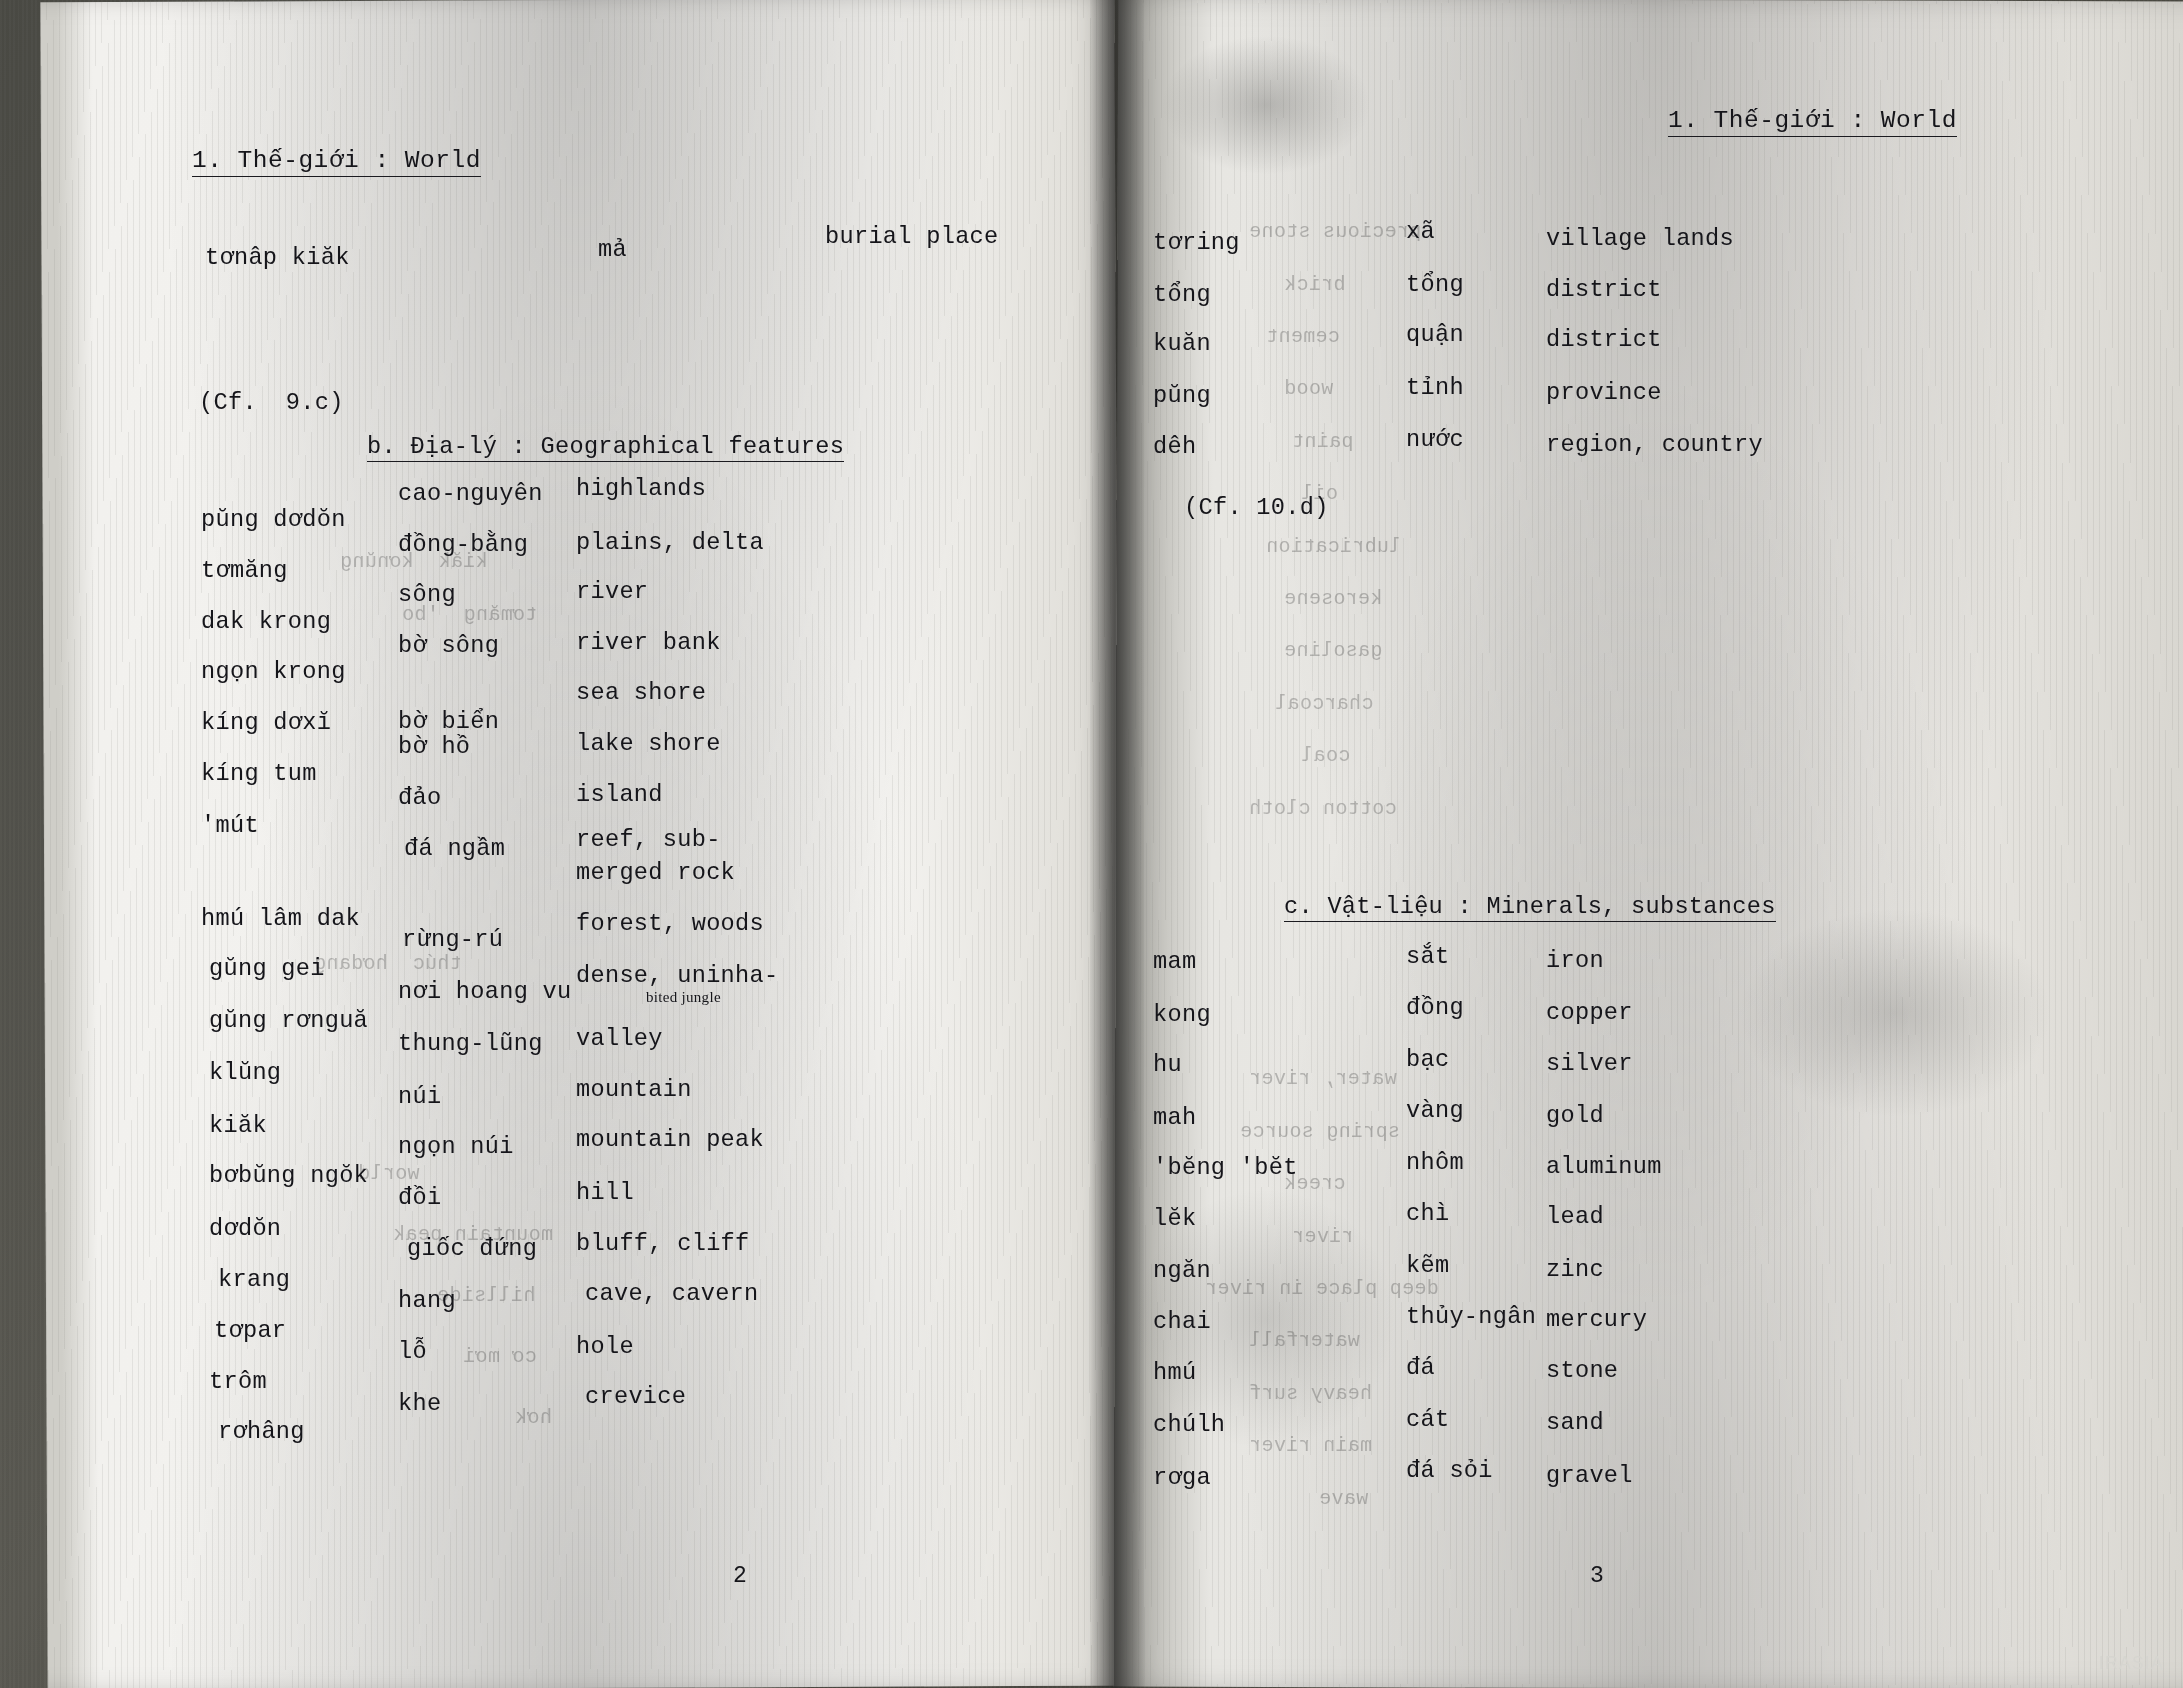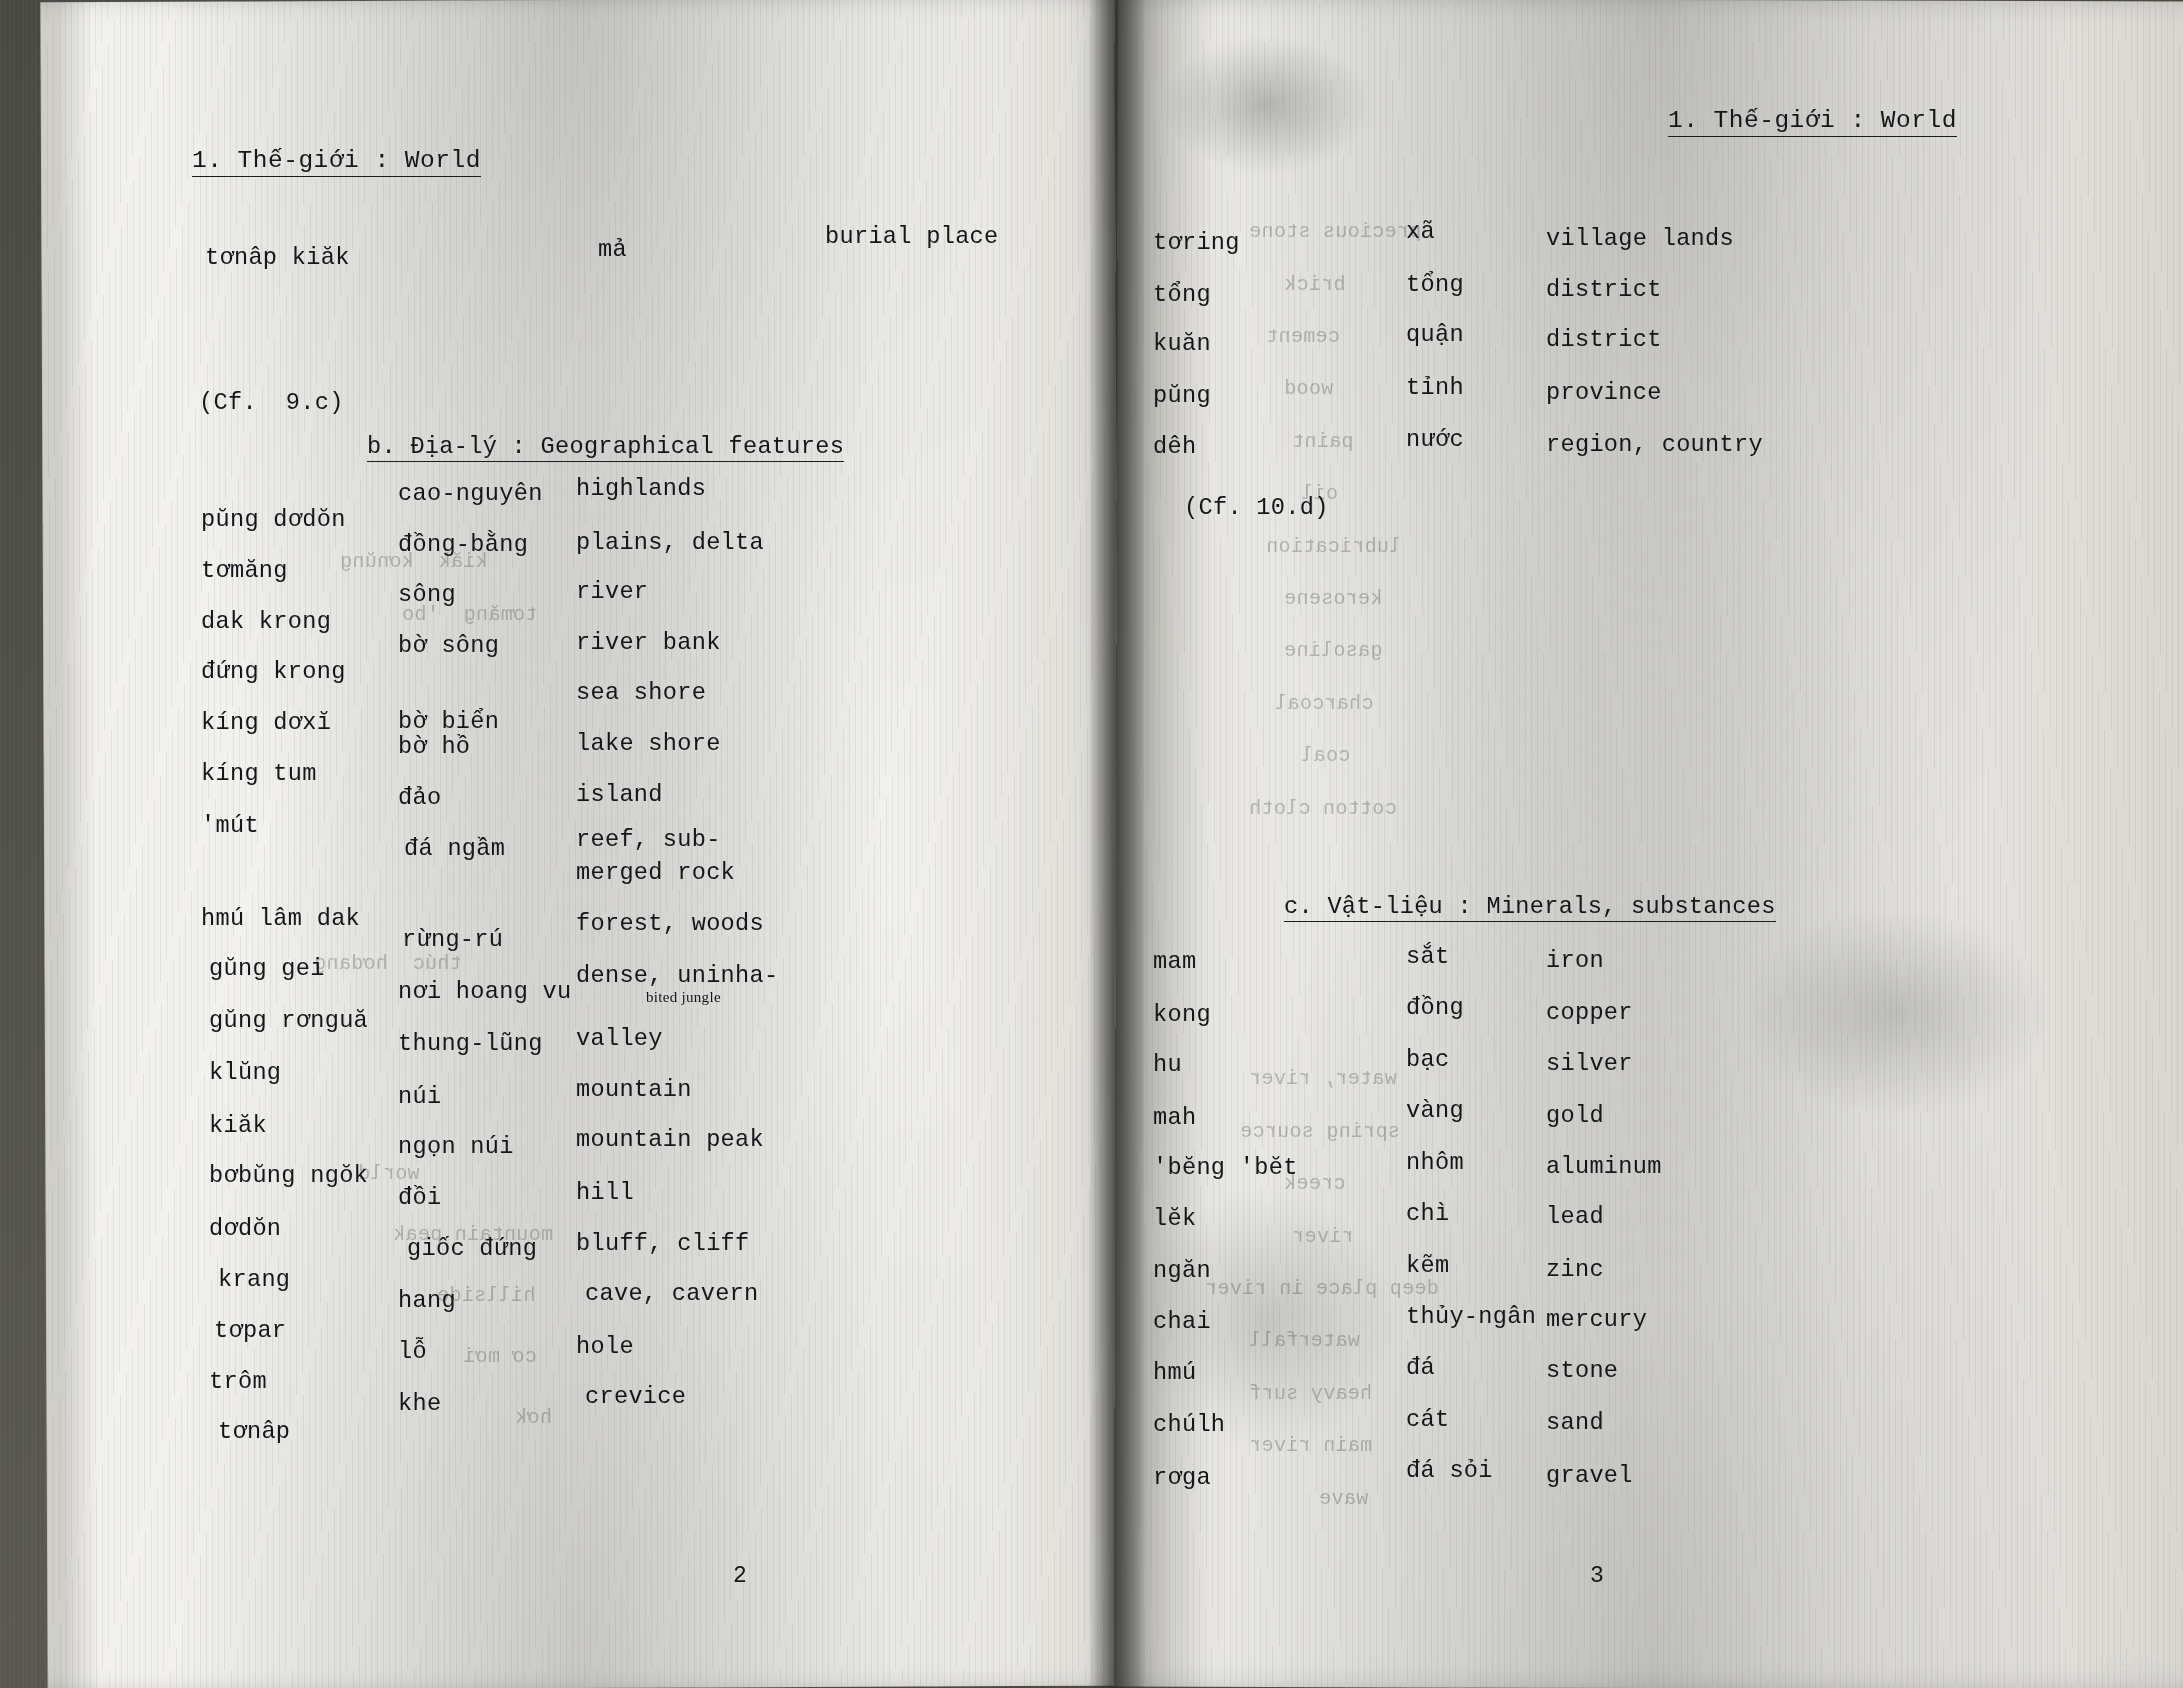--- a/index.html
+++ b/index.html
@@ -188,35 +188,35 @@
     <div class="txt" style="left:441px; top:238px;">mả</div>
     <div class="txt" style="left:668px; top:225px;">burial place</div>
 
     <div class="txt" style="left:42px; top:391px;">(Cf.  9.c)</div>
 
     <div class="subhead" style="left:210px; top:433px;">b. Địa-lý : Geographical features</div>
 
     <div class="txt" style="left:44px; top:508px;">pŭng dơdŏn</div>
     <div class="txt" style="left:44px; top:559px;">tơmăng</div>
     <div class="txt" style="left:44px; top:610px;">dak krong</div>
-    <div class="txt" style="left:44px; top:660px;">đứng krong</div>
+    <div class="txt" style="left:44px; top:660px;">ngọn krong</div>
     <div class="txt" style="left:44px; top:711px;">kíng dơxĭ</div>
     <div class="txt" style="left:44px; top:762px;">kíng tum</div>
     <div class="txt" style="left:44px; top:814px;">'mút</div>
     <div class="txt" style="left:44px; top:863px;margin-top:44px;">hmú lâm dak</div>
     <div class="txt" style="left:52px; top:957px;">gŭng gei</div>
     <div class="txt" style="left:52px; top:1009px;">gŭng rơnguă</div>
     <div class="txt" style="left:52px; top:1061px;">klŭng</div>
     <div class="txt" style="left:52px; top:1114px;">kiăk</div>
     <div class="txt" style="left:52px; top:1164px;">bơbŭng ngŏk</div>
     <div class="txt" style="left:52px; top:1217px;">dơdŏn</div>
     <div class="txt" style="left:61px; top:1268px;">krang</div>
     <div class="txt" style="left:57px; top:1319px;">tơpar</div>
     <div class="txt" style="left:52px; top:1370px;">trôm</div>
-    <div class="txt" style="left:61px; top:1420px;">tơnâp</div>
+    <div class="txt" style="left:61px; top:1420px;">rơhâng</div>
 
     <div class="txt" style="left:241px; top:482px;">cao-nguyên</div>
     <div class="txt" style="left:241px; top:533px;">đồng-bằng</div>
     <div class="txt" style="left:241px; top:583px;">sông</div>
     <div class="txt" style="left:241px; top:634px;">bờ sông</div>
     <div class="txt" style="left:241px; top:685px;margin-top:25px;">bờ biển</div>
     <div class="txt" style="left:241px; top:735px;">bờ hồ</div>
     <div class="txt" style="left:241px; top:786px;">đảo</div>
     <div class="txt" style="left:241px; top:837px;margin-left:6px;">đá ngầm</div>
     <div class="txt" style="left:245px; top:928px;">rừng-rú</div>

